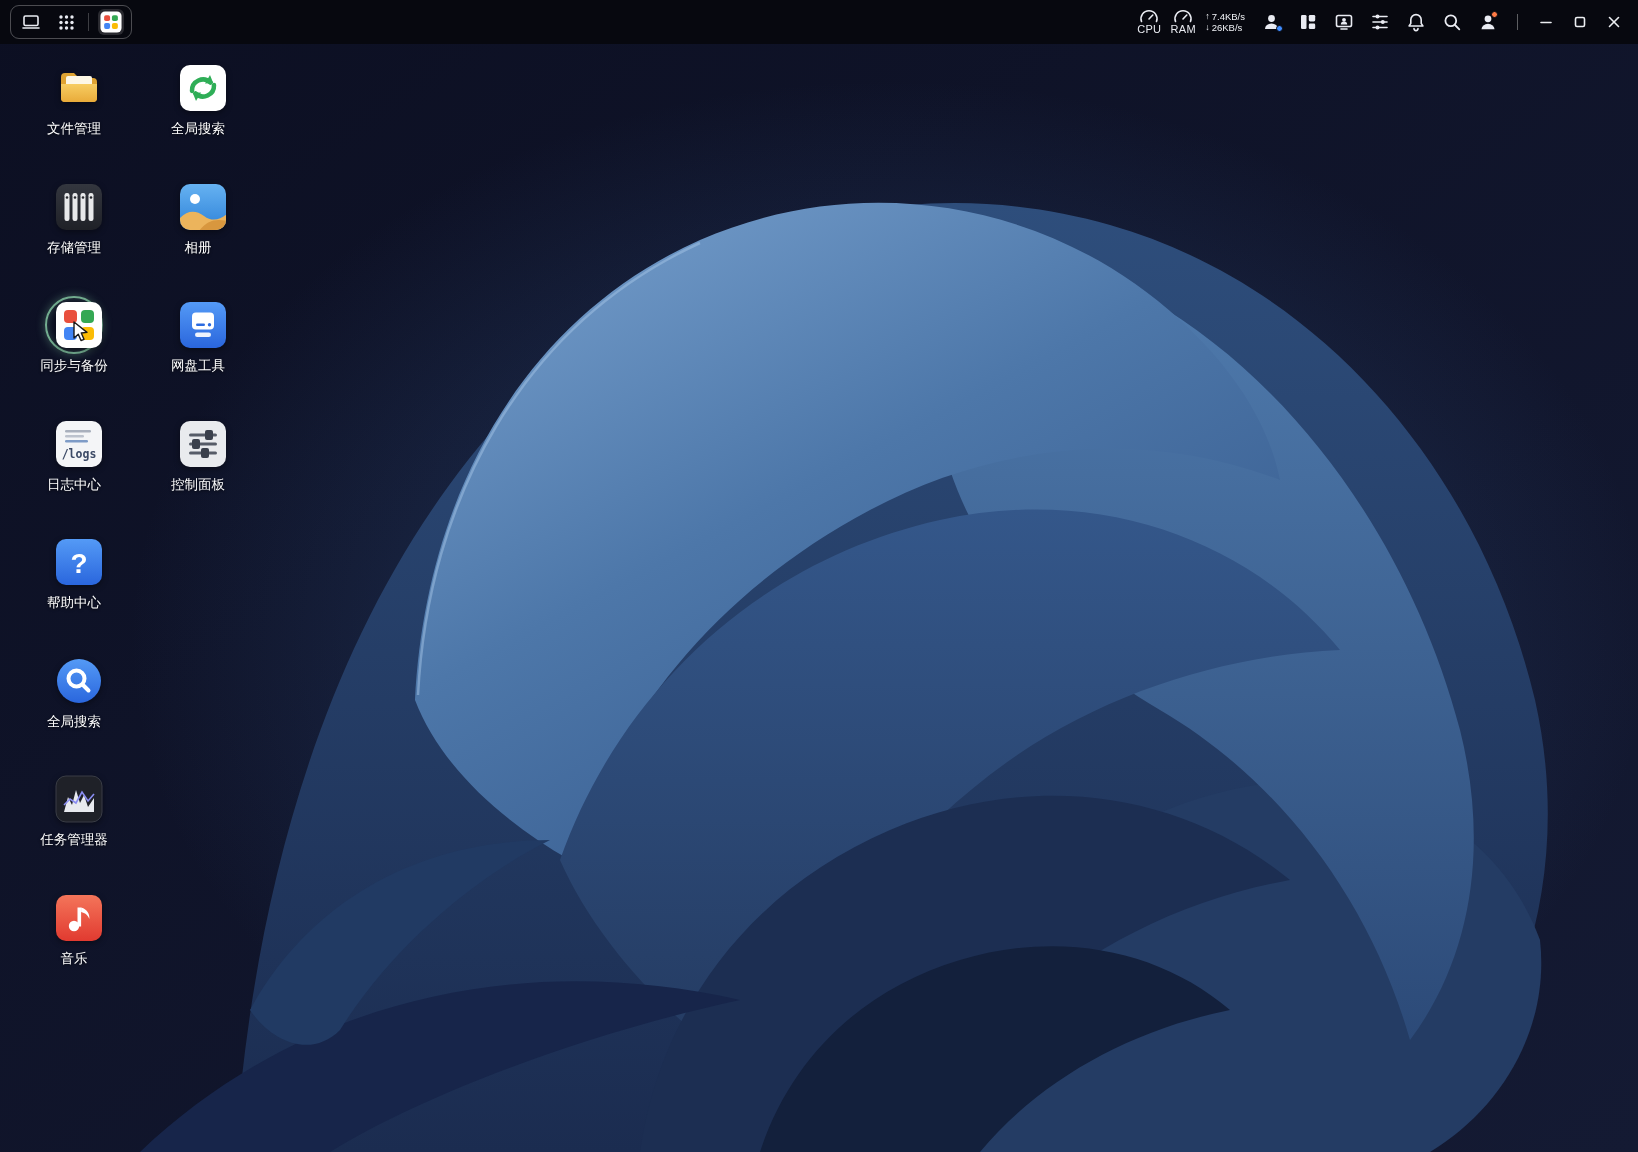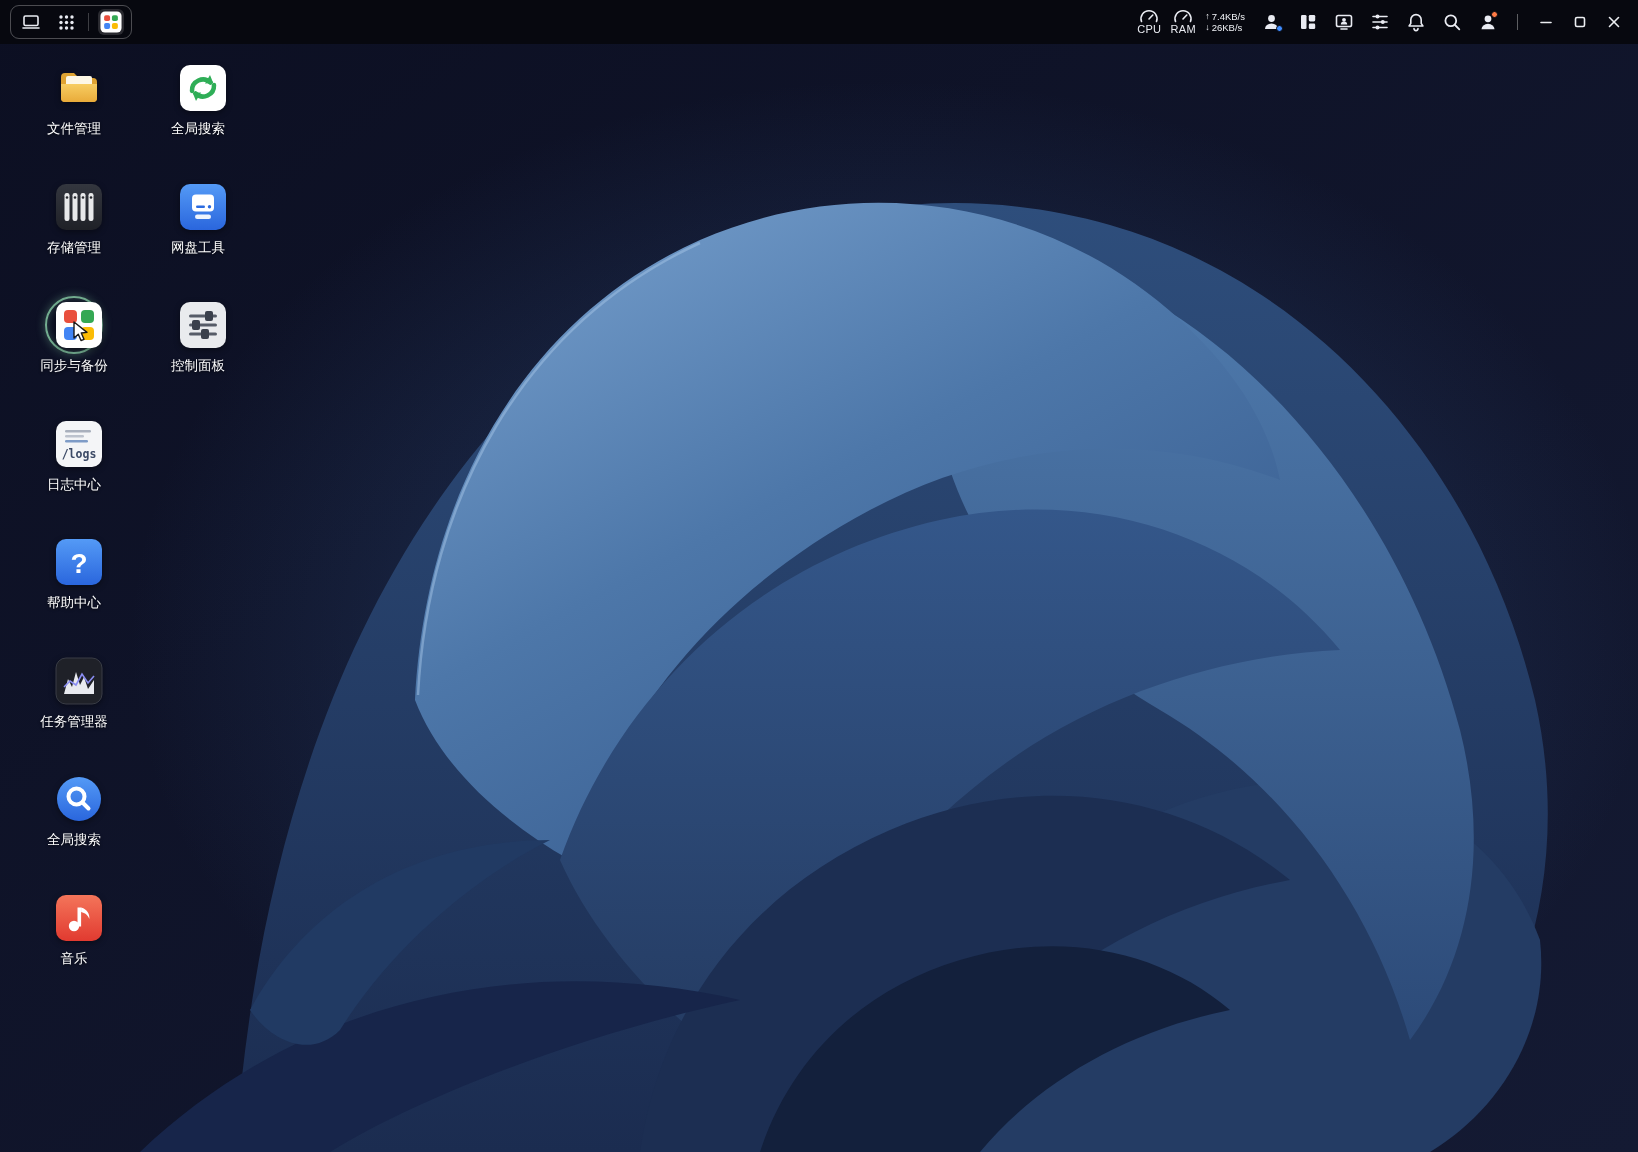--- a/index.html
+++ b/index.html
@@ -342,37 +342,37 @@
             <rect x="1" y="1" width="46" height="46" rx="10" fill="url(#g-blue)"></rect>
             <text x="24" y="34.5" font-size="28" font-weight="bold" text-anchor="middle" fill="#ffffff" font-family="Liberation Sans, sans-serif">?</text>
           </svg>
         </div>
         <div class="icon-label">帮助中心</div>
       </div>
 
       <div class="cell">
         <div class="icon-wrap">
           <svg class="app-icon" viewBox="0 0 48 48">
+            <circle cx="24" cy="24" r="22" fill="url(#g-blue)"></circle>
+            <circle cx="21.5" cy="21.5" r="8" fill="none" stroke="#ffffff" stroke-width="4"></circle>
+            <line x1="27.5" y1="27.5" x2="33.5" y2="33.5" stroke="#ffffff" stroke-width="4" stroke-linecap="round"></line>
+          </svg>
+        </div>
+        <div class="icon-label">全局搜索</div>
+      </div>
+
+      <div class="cell">
+        <div class="icon-wrap">
+          <svg class="app-icon" viewBox="0 0 48 48">
             <rect x="1" y="1" width="46" height="46" rx="10" fill="#1f2128" stroke="#3a3d46" stroke-width="1"></rect>
             <path d="M9 37 L13 22 L17 30 L21 15 L25 28 L29 20 L33 32 L39 23 L39 37 Z" fill="#e8eaef"></path>
             <path d="M9 30 L15 24 L21 28 L27 17 L33 26 L39 19" fill="none" stroke="#8a8df2" stroke-width="1.6"></path>
           </svg>
         </div>
         <div class="icon-label">任务管理器</div>
-      </div>
-
-      <div class="cell">
-        <div class="icon-wrap">
-          <svg class="app-icon" viewBox="0 0 48 48">
-            <circle cx="24" cy="24" r="22" fill="url(#g-blue)"></circle>
-            <circle cx="21.5" cy="21.5" r="8" fill="none" stroke="#ffffff" stroke-width="4"></circle>
-            <line x1="27.5" y1="27.5" x2="33.5" y2="33.5" stroke="#ffffff" stroke-width="4" stroke-linecap="round"></line>
-          </svg>
-        </div>
-        <div class="icon-label">全局搜索</div>
       </div>
 
       <div class="cell">
         <div class="icon-wrap">
           <svg class="app-icon" viewBox="0 0 48 48">
             <rect x="1" y="1" width="46" height="46" rx="10" fill="url(#g-music)"></rect>
             <circle cx="19" cy="32" r="5.2" fill="#ffffff"></circle>
             <rect x="22.5" y="13.5" width="3.6" height="19" fill="#ffffff"></rect>
             <path d="M26.1 13.5 c6.5 2 8.6 6.5 8.3 11.5 c-1.8-4.2-4.2-6-8.3-7 Z" fill="#ffffff"></path>
           </svg>
@@ -389,20 +389,38 @@
             <rect x="1" y="1" width="46" height="46" rx="10" fill="#ffffff"></rect>
             <path d="M13 27 a11 11 0 0 1 18.5-8.5" fill="none" stroke="#2fae57" stroke-width="4.5" stroke-linecap="round"></path>
             <path d="M31 11 l3.2 8 -8.2 0.5 Z" fill="#2fae57"></path>
             <path d="M35 21 a11 11 0 0 1-18.5 8.5" fill="none" stroke="#2fae57" stroke-width="4.5" stroke-linecap="round"></path>
             <path d="M17 37 l-3.2-8 8.2-0.5 Z" fill="#2fae57"></path>
           </svg>
         </div>
         <div class="icon-label">全局搜索</div>
       </div>
 
+      <div class="cell">
+        <div class="icon-wrap">
+          <svg class="app-icon" viewBox="0 0 48 48">
+            <defs>
+                <clipPath id="clip-photo">
+                  <rect x="1" y="1" width="46" height="46" rx="10"></rect>
+                </clipPath>
+              </defs>
+            <rect x="1" y="1" width="46" height="46" rx="10" fill="url(#g-photos)"></rect>
+            <g clip-path="url(#clip-photo)">
+              <circle cx="16" cy="16" r="5" fill="#ffffff"></circle>
+              <path d="M0 36 C8 27 17 27 25 33 C33 39 41 37 48 31 L48 48 L0 48 Z" fill="#ecb45c"></path>
+              <path d="M20 48 C27 38 36 35 48 38 L48 48 Z" fill="#d8973e"></path>
+            </g>
+          </svg>
+        </div>
+        <div class="icon-label">相册</div>
+      </div>
 
       <div class="cell">
         <div class="icon-wrap">
           <svg class="app-icon" viewBox="0 0 48 48">
             <rect x="1" y="1" width="46" height="46" rx="10" fill="url(#g-blue)"></rect>
             <rect x="13" y="11.5" width="22" height="17" rx="4" fill="#ffffff"></rect>
             <rect x="17" y="22.5" width="9" height="2.6" rx="1.3" fill="#2b6be0"></rect>
             <circle cx="30.5" cy="23.8" r="1.7" fill="#2b6be0"></circle>
             <rect x="16" y="31.5" width="16" height="4.5" rx="2.2" fill="#ffffff" opacity="0.92"></rect>
           </svg>

